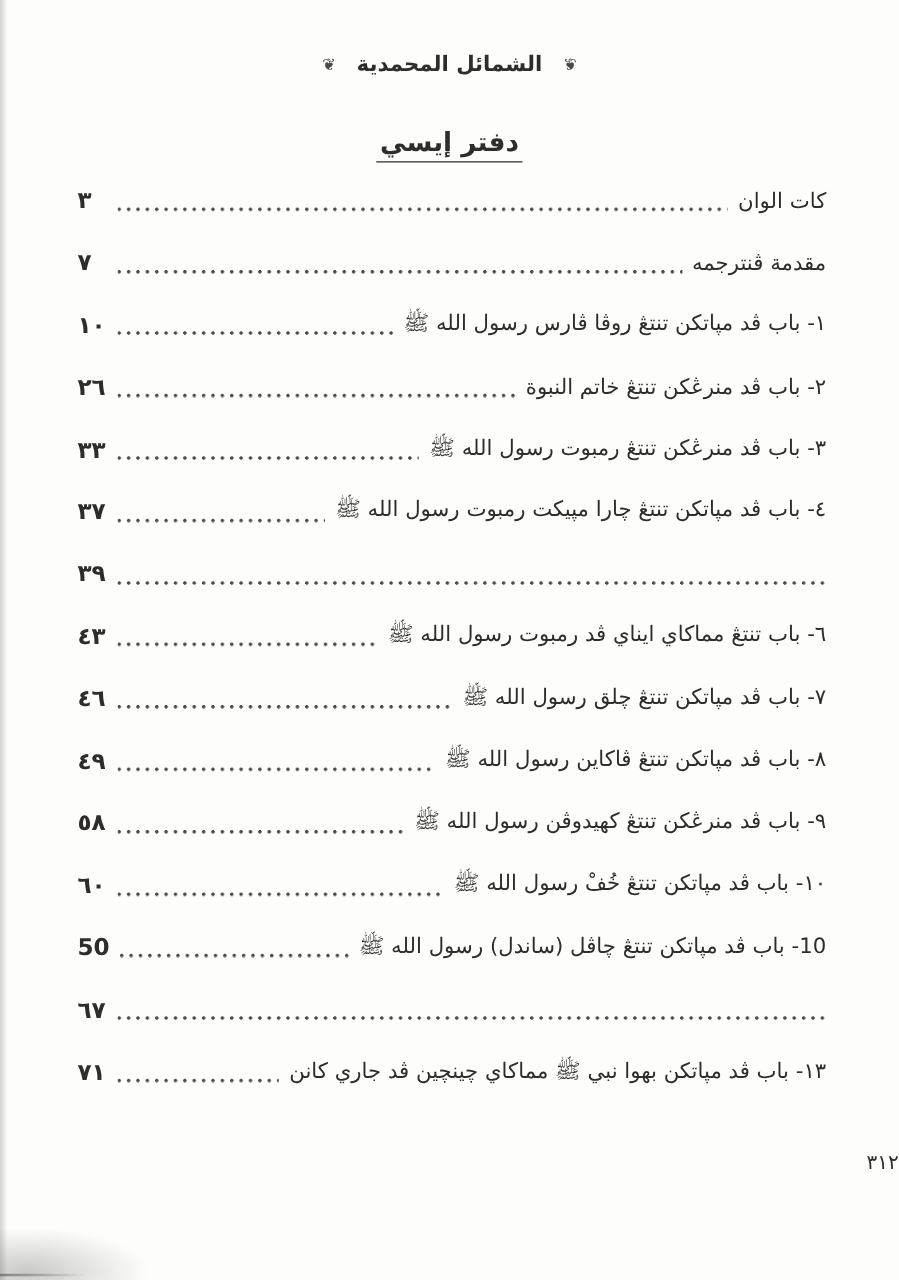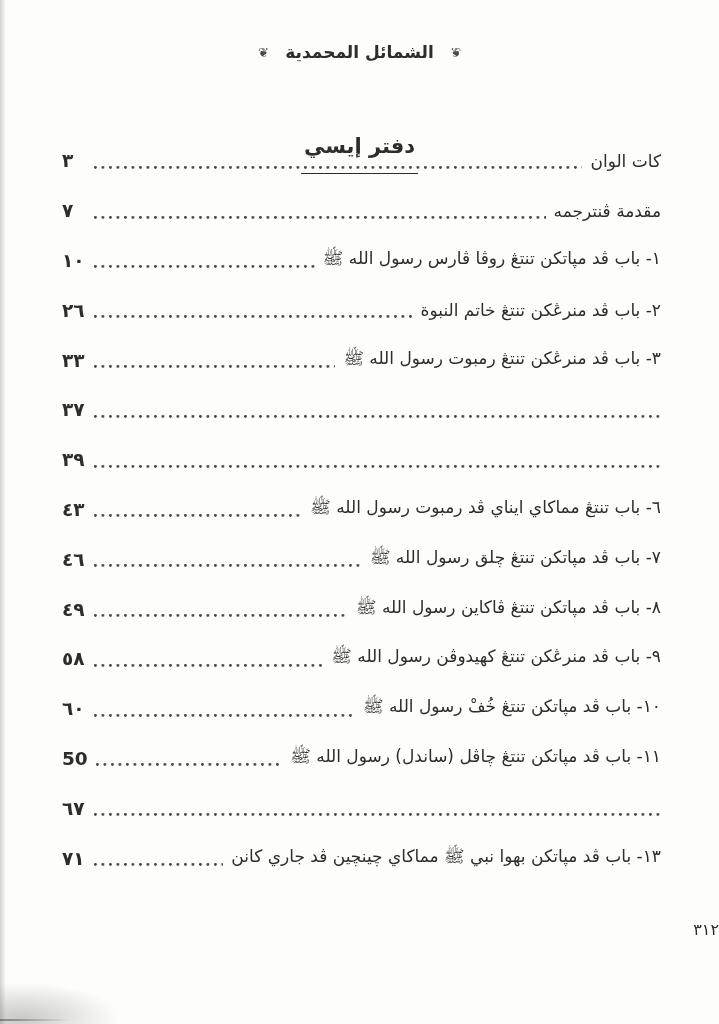--- a/index.html
+++ b/index.html
@@ -36,21 +36,21 @@
     font-size:17px;font-weight:bold;letter-spacing:0.5px;
   }
   .ornament{font-size:13px;color:#4a4946;line-height:1;}
   .ornament.flip{transform:scaleX(-1);display:inline-block;}
   
   .toc-title{
     position:absolute;top:102px;left:0;right:0;text-align:center;
     font-size:21px;font-weight:bold;
   }
   .toc-title .underline{
-    display:inline-block;border-bottom:1.6px solid #2e2d2b;padding:0 3px 15px;margin-top:32px;
+    display:inline-block;border-bottom:1.6px solid #2e2d2b;padding:0 3px 3px;
   }
   
   .entries{
     position:absolute;top:136px;right:58px;left:62px;
     direction:rtl;
   }
   .row{
     height:49.8px;display:flex;align-items:center;column-gap:8px;
     font-size:17px;
   }
@@ -117,20 +117,21 @@
       <span class="pagenum">٢٦</span>
     </div>
 
     <div class="row">
       <span class="label">٣- باب ڤد منرڠكن تنتڠ رمبوت رسول الله ﷺ</span>
       <span class="dots"></span>
       <span class="pagenum">٣٣</span>
     </div>
 
     <div class="row">
+      <span class="label">٤- باب ڤد مڽاتكن تنتڠ چارا مڽيكت رمبوت رسول الله ﷺ</span>
       <span class="dots"></span>
       <span class="pagenum">٣٧</span>
     </div>
 
     <div class="row">
       <span class="dots"></span>
       <span class="pagenum">٣٩</span>
     </div>
 
     <div class="row">
@@ -157,21 +158,21 @@
       <span class="pagenum">٥٨</span>
     </div>
 
     <div class="row">
       <span class="label">١٠- باب ڤد مڽاتكن تنتڠ خُفْ رسول الله ﷺ</span>
       <span class="dots"></span>
       <span class="pagenum">٦٠</span>
     </div>
 
     <div class="row">
-      <span class="label">١١- باب ڤد مڽاتكن تنتڠ چاڤل (ساندل) رسول الله ﷺ</span>
+      <span class="label">10- باب ڤد مڽاتكن تنتڠ چاڤل (ساندل) رسول الله ﷺ</span>
       <span class="dots"></span>
       <span class="pagenum">50</span>
     </div>
 
     <div class="row">
       <span class="dots"></span>
       <span class="pagenum">٦٧</span>
     </div>
 
     <div class="row">

